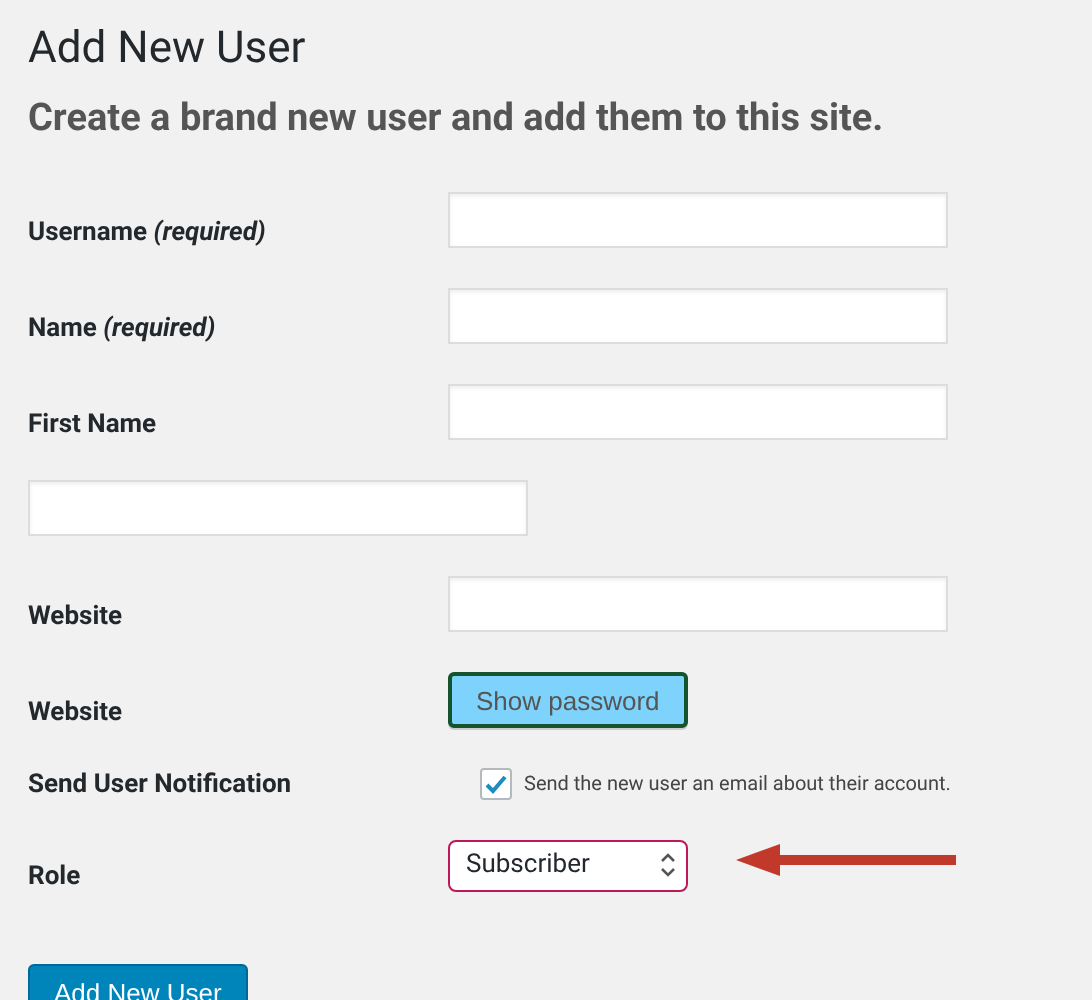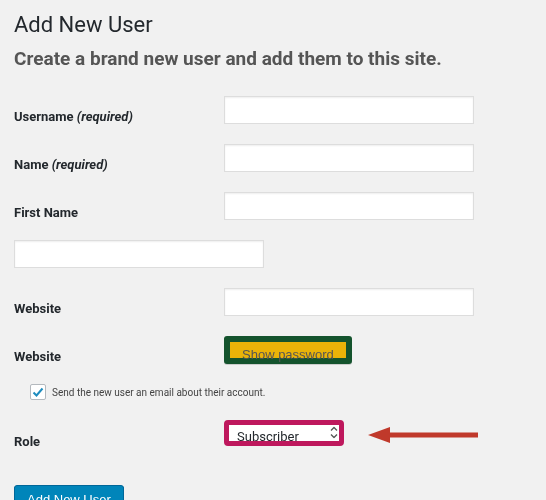--- a/index.html
+++ b/index.html
@@ -53,22 +53,22 @@
     padding: 3px 6px;
     box-shadow: inset 0 1px 2px rgba(0,0,0,0.07);
   }
   .btn-secondary {
     display: inline-block;
     height: 28px;
     padding: 0 12px;
     font-size: 13px;
     line-height: 26px;
     color: #555;
-    background: #eab308;
-    border: 6px solid #14532d;
+    background: #7dd3fc;
+    border: 2px solid #14532d;
     border-radius: 3px;
     cursor: pointer;
     box-shadow: 0 1px 0 #ccc;
   }
   .checkbox-wrap {
     display: flex;
     align-items: center;
     gap: 6px;
     font-size: 10px;
     color: #444;
@@ -86,21 +86,21 @@
     cursor: pointer;
   }
   .cb svg { display: block; }
   .select-wrap {
     position: relative;
     display: inline-block;
   }
   .select-box {
     width: 120px;
     height: 26px;
-    border: 5px solid #be185d;
+    border: 1px solid #be185d;
     background: #fff;
     font-size: 13px;
     padding: 3px 22px 3px 8px;
     border-radius: 4px;
     cursor: pointer;
     line-height: 18px;
   }
   .select-caret {
     position: absolute;
     right: 6px;
@@ -182,20 +182,21 @@
 
 <div class="form-row">
   <div class="col-label">Website</div>
   <div class="col-field">
     <button class="btn-secondary">Show password</button>
   </div>
 </div>
 
 
 <div class="form-row">
+  <div class="col-label">Send User Notification</div>
   <div class="col-field">
     <div class="checkbox-wrap">
       <span class="cb">
         <svg width="12" height="12" viewBox="0 0 12 12">
           <path d="M1.5 6.5 L4.5 9.5 L10.5 2.5" fill="none" stroke="#1e8cbe" stroke-width="2"></path>
         </svg>
       </span>
       <span>Send the new user an email about their account.</span>
     </div>
   </div>

